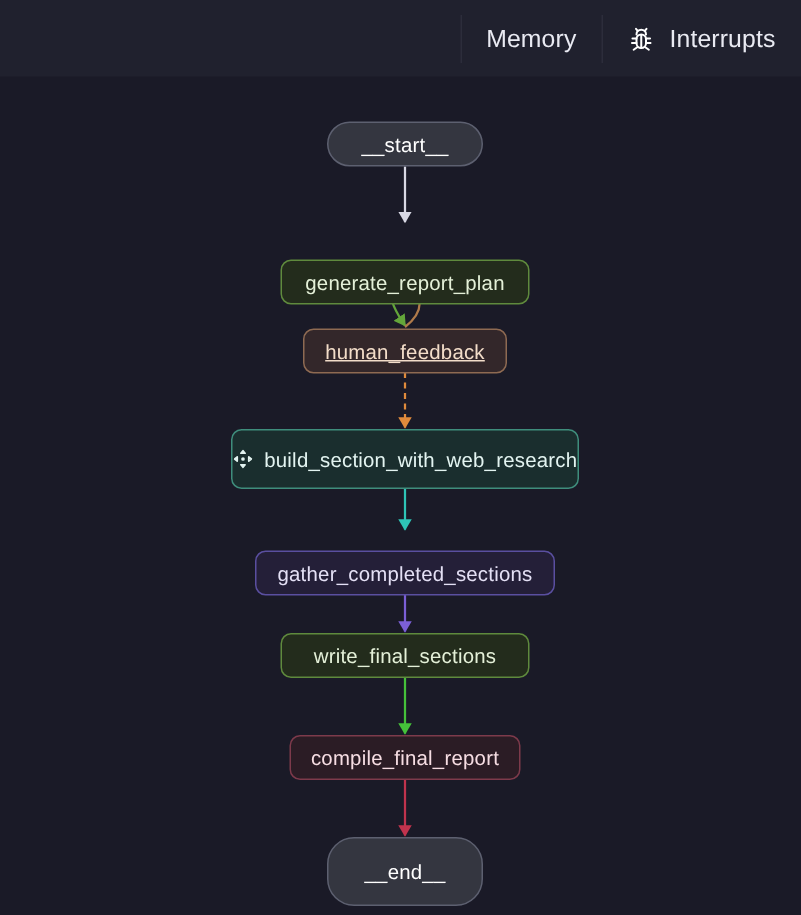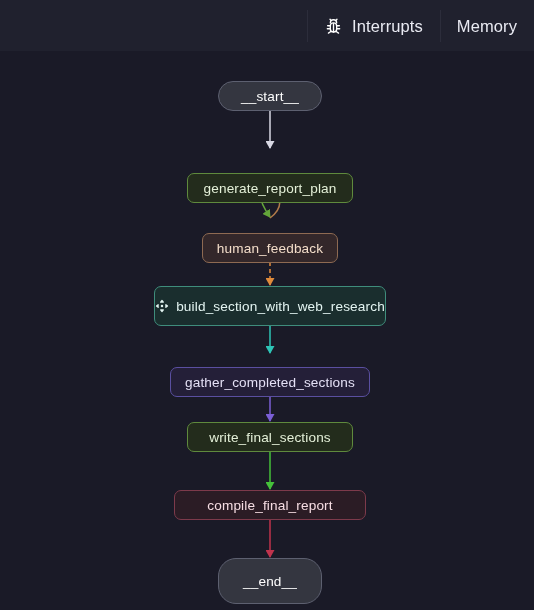--- a/index.html
+++ b/index.html
@@ -111,39 +111,39 @@
   .n-crimson { background: #2b1c25; border-color: #7d3a4b; color: #f6dde3; }
 
   .subgraph-icon { display: block; width: 14px; height: 14px; flex: none; }
 </style>
 </head>
 <body>
 
 <div id="app">
 
   <div id="topbar">
+
+    <div class="tab">
+      <span>Memory</span>
+    </div>
 
     <div class="tab">
       <span class="bug">
         <svg viewBox="0 0 24 24" width="19" height="19" fill="none" stroke="#ffffff" stroke-width="1.7" stroke-linecap="round" stroke-linejoin="round">
           <path d="M9 4.5 7.6 2.8M15 4.5l1.4-1.7"></path>
           <path d="M8 7.5a4 4 0 0 1 8 0"></path>
           <rect x="8" y="7.5" width="8" height="11.5" rx="4"></rect>
           <path d="M12 8.5v10.5"></path>
           <path d="M8 11H4.6M8 14.8H4.2M8.6 18.3 5.6 20.4"></path>
           <path d="M16 11h3.4M16 14.8h3.8M15.4 18.3l3 2.1"></path>
         </svg>
       </span>
       <span>Interrupts</span>
     </div>
 
-    <div class="tab">
-      <span>Memory</span>
-    </div>
-
   </div>
 
   <div id="canvas">
     <svg id="edges" viewBox="0 0 534 558">
         <defs>
           <marker id="mk0" markerWidth="6" markerHeight="6" refX="4.6" refY="3" orient="auto">
             <path d="M0,0 L5.2,3 L0,6 z" fill="#d8d8e4"></path>
           </marker>
           <marker id="mk1" markerWidth="6" markerHeight="6" refX="4.6" refY="3" orient="auto">
             <path d="M0,0 L5.2,3 L0,6 z" fill="#63a53a"></path>
@@ -176,40 +176,40 @@
         <path d="M 270 400 L 270 437" fill="none" stroke="#45c13a" stroke-width="1.5" marker-end="url(#mk6)"></path>
         <path d="M 270 468 L 270 505" fill="none" stroke="#c0334d" stroke-width="1.5" marker-end="url(#mk7)"></path>
       </svg>
     <div id="nodes">
         <div class="node terminal" style="left: 270px; top: 29px; width: 104px; height: 30px;">
           <span>__start__</span>
         </div>
         <div class="node n-green" style="left: 270px; top: 97px; width: 166px; height: 30px; margin-top: 24px;">
           <span>generate_report_plan</span>
         </div>
-        <div class="node n-brown" style="left: 270px; top: 181px; width: 136px; height: 30px;">
+        <div class="node n-brown" style="left: 270px; top: 167px; width: 136px; height: 30px; text-decoration: underline;">
           <span>human_feedback</span>
         </div>
         <div class="node n-teal" style="left: 270px; top: 234px; width: 232px; height: 40px;">
           <span class="subgraph-icon"><svg viewBox="0 0 24 24" width="14" height="14" fill="none" stroke="currentColor" stroke-width="2" stroke-linecap="round" stroke-linejoin="round">
               <path d="M12 2.5 14.4 5.4h-4.8z"></path>
               <path d="M12 21.5 9.6 18.6h4.8z"></path>
               <path d="M2.5 12 5.4 9.6v4.8z"></path>
               <path d="M21.5 12 18.6 14.4V9.6z"></path>
               <circle cx="12" cy="12" r="2.1" fill="currentColor" stroke="none"></circle>
             </svg></span>
           <span>build_section_with_web_research</span>
         </div>
         <div class="node n-purple" style="left: 270px; top: 302px; width: 200px; height: 30px;">
           <span>gather_completed_sections</span>
         </div>
         <div class="node n-green" style="left: 270px; top: 370px; width: 166px; height: 30px;">
           <span>write_final_sections</span>
         </div>
-        <div class="node n-crimson" style="left: 270px; top: 438px; width: 192px; height: 30px;">
+        <div class="node n-crimson" style="left: 270px; top: 438px; width: 154px; height: 30px;">
           <span>compile_final_report</span>
         </div>
         <div class="node terminal" style="left: 270px; top: 506px; width: 104px; height: 46px; text-align: right;">
           <span>__end__</span>
         </div>
       </div>
   </div>
 
 </div>
 

